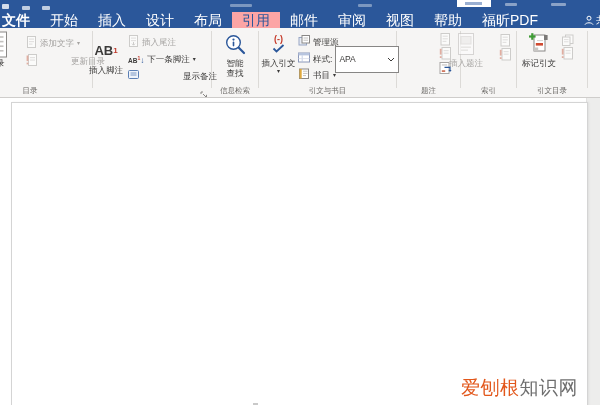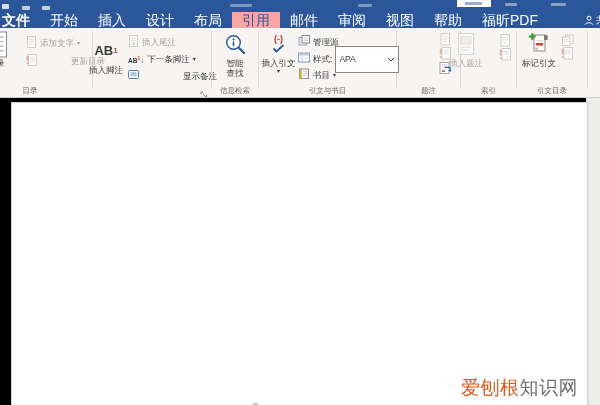--- a/index.html
+++ b/index.html
@@ -36,21 +36,21 @@
   .ab-big{font-size:13px;font-weight:bold;color:#3b3a39;line-height:14px;margin-top:7px;}
   .ab-big sup{color:#c0392b;font-size:8px;font-weight:bold;}
   .nf-ab{font-size:6.5px;font-weight:bold;color:#3b3a39;}
   .nf-ab sup{color:#c0392b;font-size:5px;}
   .nf-ar{color:#2b579a;font-size:8px;line-height:8px;}
   .cit-mark{color:#c53929;font-weight:bold;font-size:9px;line-height:9px;}
   .combo{display:flex;align-items:center;justify-content:space-between;width:56px;height:13px;
          background:#fff;border:1px solid #878685;font-size:8.5px;color:#3b3a39;padding:6px 3px;}
   .launcher{position:absolute;left:200px;top:57px;width:8px;height:8px;}
   
-  .docarea{position:absolute;top:98px;left:0;right:0;bottom:0;background:#000000;}
+  .docarea{position:absolute;top:98px;left:0;right:0;bottom:0;background:#ffffff;}
   .scrollstrip{position:absolute;right:0;top:0;bottom:0;width:13px;background:#ededec;border-left:1px solid #e2e1e0;}
   .page{position:absolute;left:11px;top:4px;width:575px;bottom:-2px;background:#fff;
         border:1px solid #d4d4d4;border-bottom:none;box-shadow:1px 0 2px rgba(0,0,0,.06);}
   .watermark{position:absolute;right:22px;top:277px;font-size:19px;letter-spacing:.5px;white-space:nowrap;}
   .wm-hi{color:#e2571b;}
   .wm-rest{color:#6f6f6f;}
   .speck{position:absolute;left:241px;top:300px;width:5px;height:3px;background:#c9c9c9;}
 </style>
 </head>
 <body>

